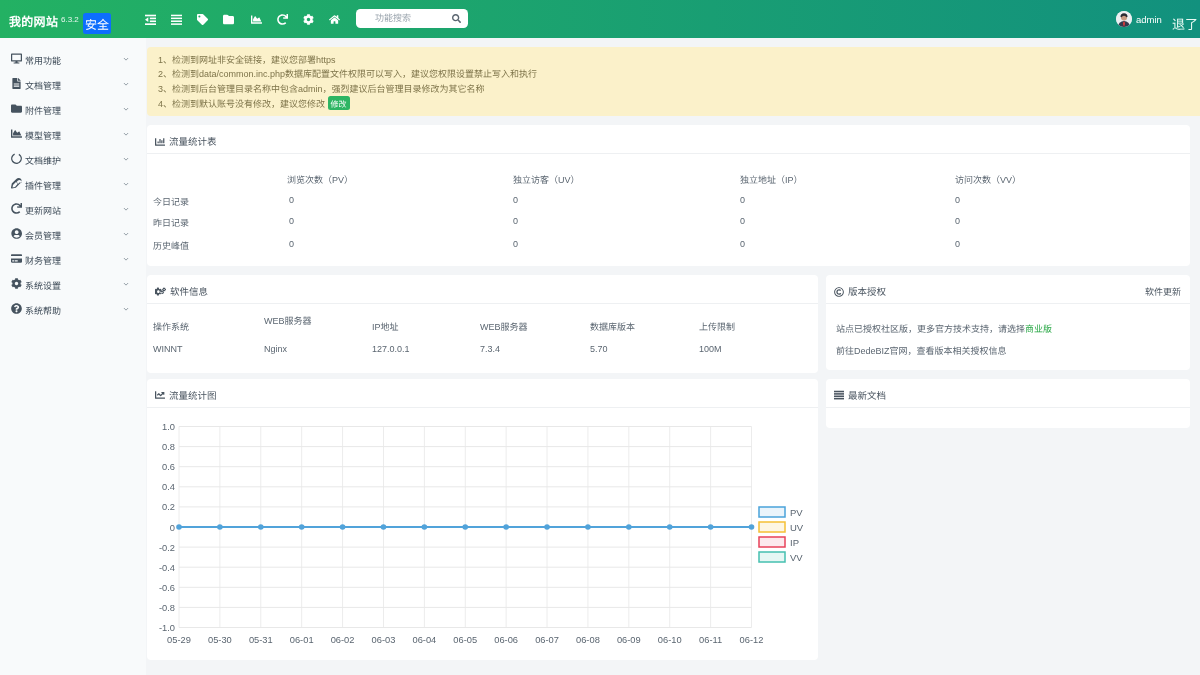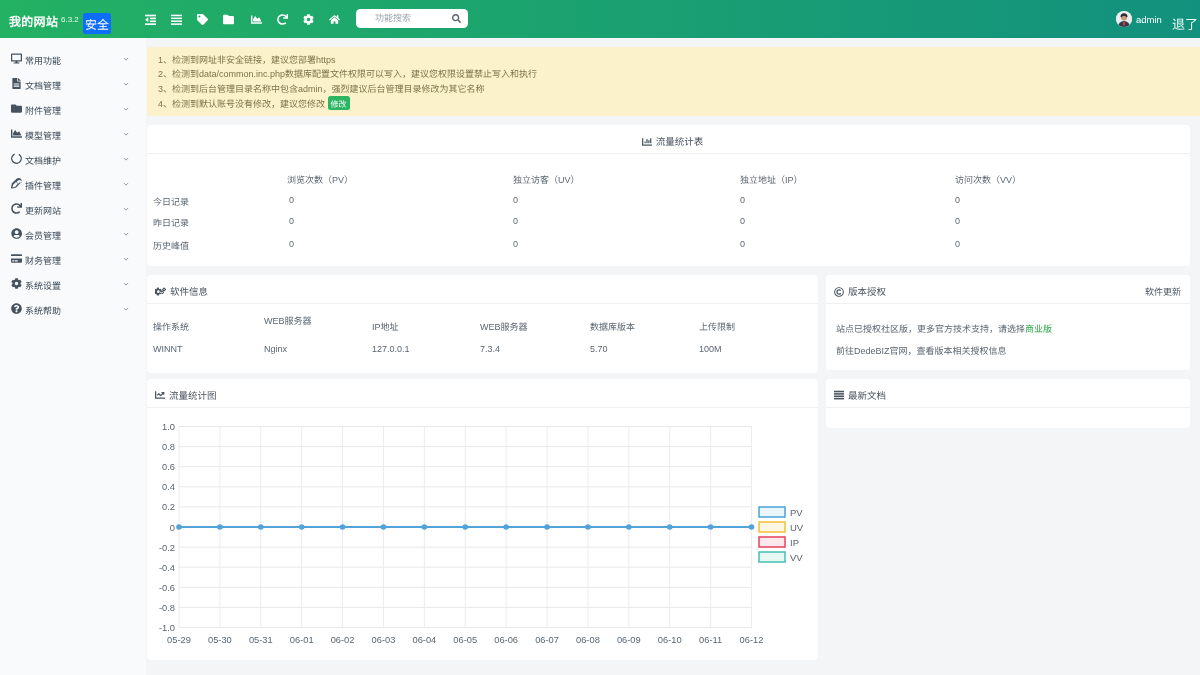--- a/index.html
+++ b/index.html
@@ -28,21 +28,21 @@
 .warn { position:absolute; left:147px; top:47px; width:1163px; height:69px; background:#fbf1ca;
   border-radius:4px; color:#7e744a; font-size:9px; padding:6px 12px 0 11px; }
 .warn div { height:14.4px; line-height:14.4px; }
 .badge-fix { display:inline-block; background:#2db563; color:#fff; font-size:8px; border-radius:2.5px;
   padding:1.5px 3px; line-height:normal; vertical-align:0.5px; }
 .panel { position:absolute; background:#fff; border-radius:4px; }
 .phead { position:absolute; left:0; top:0; right:0; height:29px; border-bottom:1px solid #eef0f2;
   font-size:9.5px; color:#4a5560; line-height:34px; padding-left:8px; }
 .phead svg { vertical-align:-1.5px; margin-right:4px; }
 .abs { position:absolute; font-size:9px; color:#5b6671; white-space:nowrap; }
-#p1 { left:147px; top:125px; width:1043px; height:141px;text-align:center; }
+#p1 { left:147px; top:125px; width:1043px; height:141px; }
 #p2 { left:147px; top:275px; width:671px; height:98px; }
 #p3 { left:826px; top:275px; width:364px; height:95px; }
 #p4 { left:147px; top:378.5px; width:671px; height:281px; }
 #p5 { left:826px; top:378.5px; width:364px; height:49px; }
 .plink { position:absolute; right:9px; top:0; font-size:9px; line-height:34px; color:#4a5560; }
 .green { color:#28a745; }
 </style>
 </head>
 <body>
 <div class="topbar">

